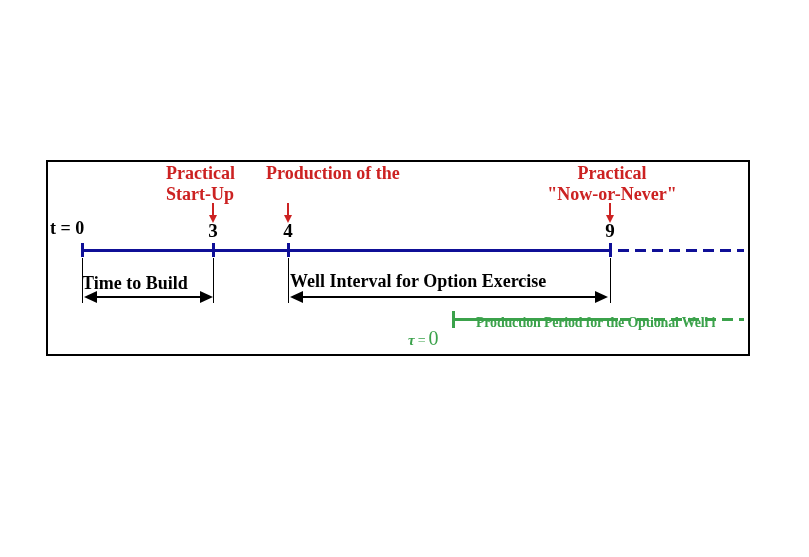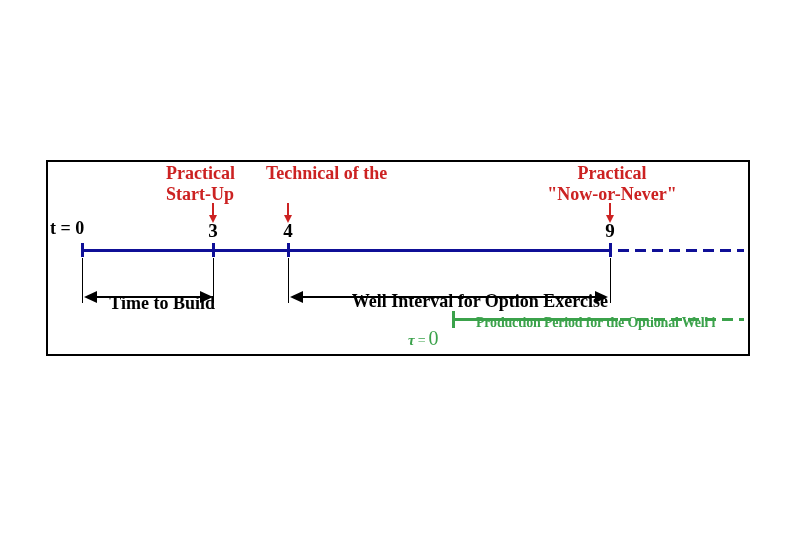--- a/index.html
+++ b/index.html
@@ -33,21 +33,21 @@
   .tl-line{height:3px;background:var(--blue);}
   .tl-dash{
     height:3px;
     background:repeating-linear-gradient(90deg,var(--blue) 0 11px,transparent 11px 17px);
   }
   .tl-tick{width:3px;height:14px;background:var(--blue);}
   .drop-line{width:1px;height:45px;background:#000;}
   
   .interval-label{
     color:var(--black);font-weight:bold;font-size:18px;line-height:20px;
-    text-align:right;white-space:nowrap;margin-top:20px;
+    text-align:left;white-space:nowrap;
   }
   .darrow{height:12px;}
   .darrow .bar{position:absolute;left:5px;right:5px;top:5px;height:2px;background:#000;}
   .darrow .head-l{position:absolute;left:0;top:0;width:0;height:0;
     border-top:6px solid transparent;border-bottom:6px solid transparent;border-right:13px solid #000;}
   .darrow .head-r{position:absolute;right:0;top:0;width:0;height:0;
     border-top:6px solid transparent;border-bottom:6px solid transparent;border-left:13px solid #000;}
   
   .green-tick{width:3px;height:17px;background:var(--green);}
   .green-line{height:3px;background:var(--green);}
@@ -64,21 +64,21 @@
 </head>
 <body style="--red: #CC2222; --blue: #0F0F97; --green: #3BA24B; --black: #000000;">
 
 <div class="diagram-box">
 
   <div class="abs event-label" style="left:118px;top:1px;">
     <div>Practical</div>
     <div>Start-Up</div>
   </div>
   <div class="abs event-label" style="left:218px;top:1px;">
-    <div>Technical of the</div>
+    <div>Production of the</div>
   </div>
   <div class="abs event-label center" style="left:488px;top:1px;width:152px;">
     <div>Practical</div>
     <div>"Now-or-Never"</div>
   </div>
 
   <svg class="abs down-arrow" style="left:159px;top:41px;" viewBox="0 0 12 20">
     <line x1="6" y1="0" x2="6" y2="13" stroke="#CC2222" stroke-width="2"></line>
     <polygon points="2,12 10,12 6,20" fill="#CC2222"></polygon>
   </svg>

